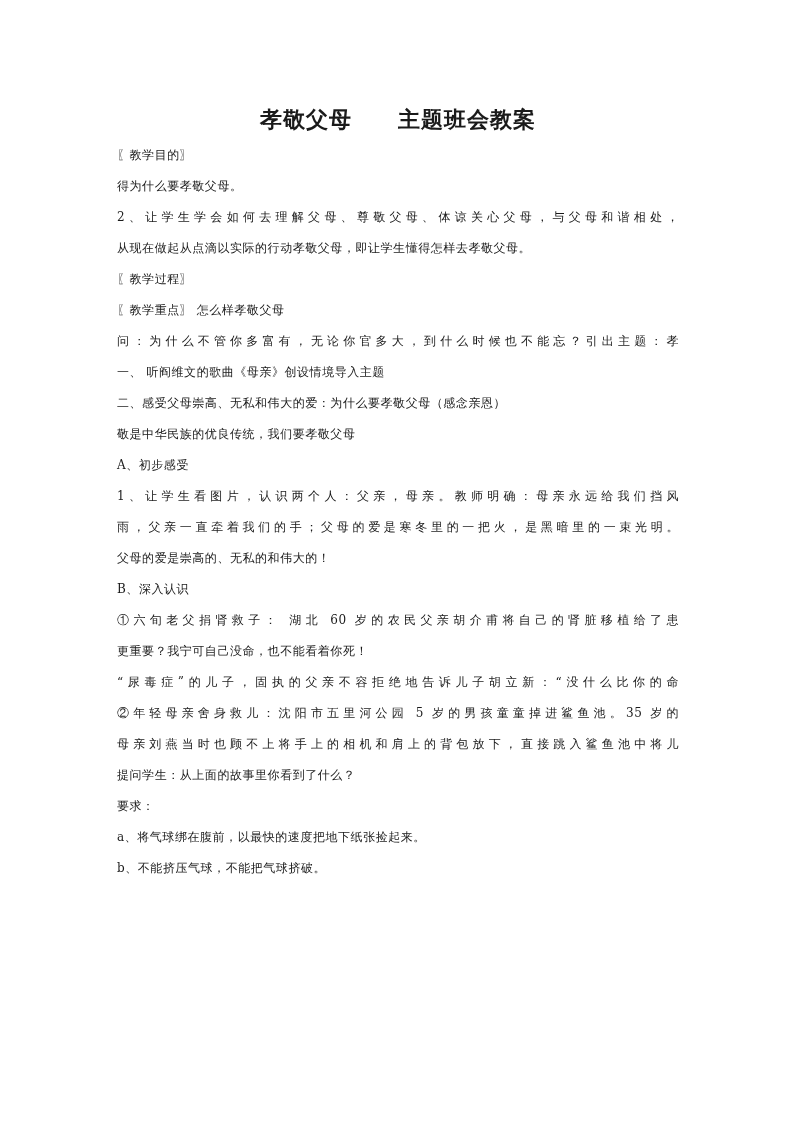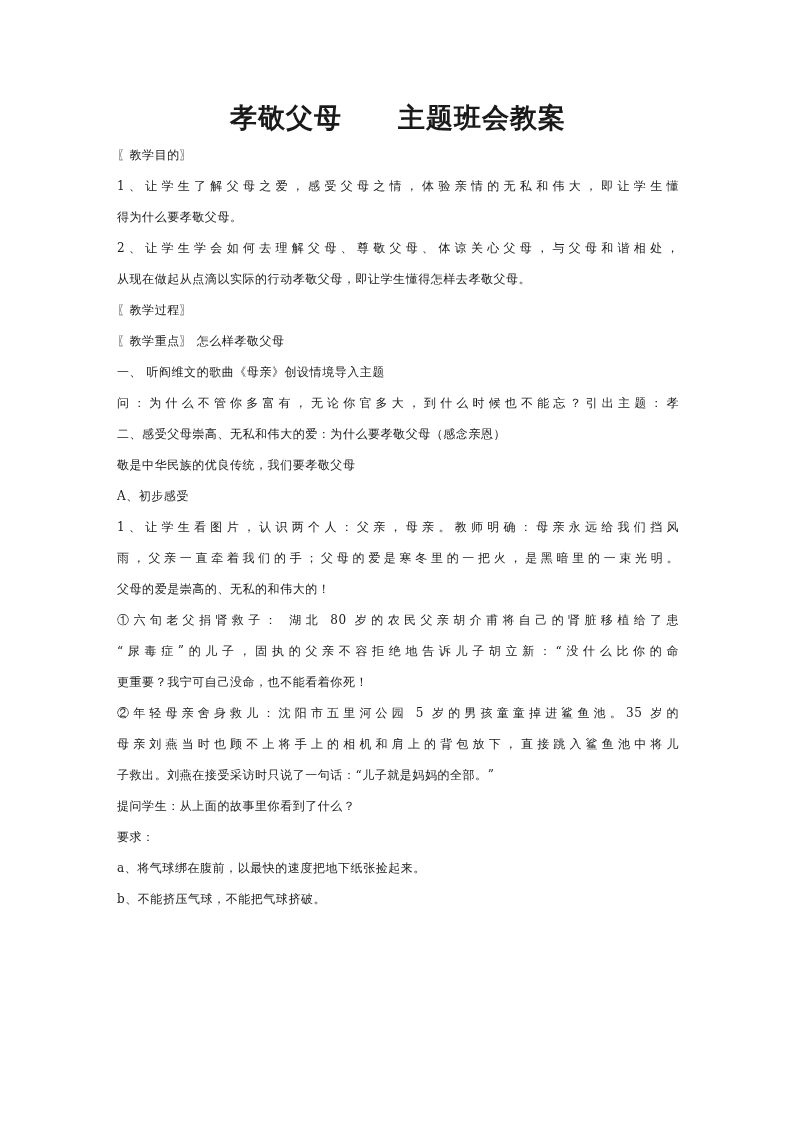--- a/index.html
+++ b/index.html
@@ -1,49 +1,48 @@
 <!DOCTYPE html>
 <html><head>
 <meta charset="utf-8">
 <style>
   html, body { margin: 0; padding: 0; background: #ffffff; }
   body { width: 793px; height: 1122px; position: relative; overflow: hidden;
          font-family: "DejaVu Serif", "Liberation Serif", serif; color: #1a1a1a; }
   .page { position: absolute; left: 117px; top: 100px; width: 562px; }
-  .title { text-align: center; font-family: Liberation Mono, monospace;
-           font-weight: bold; font-size: 27px; letter-spacing: 1px; height: 40px; line-height: 40px;
+  .title { text-align: center; font-family: Liberation Serif, serif;
+           font-weight: bold; font-size: 22px; letter-spacing: 1px; height: 40px; line-height: 40px;
            margin-left: 0; word-spacing: 0; white-space: pre; }
   .line { font-size: 12px; line-height: 31px; height: 31px; white-space: nowrap; letter-spacing: 0.55px; }
   .justify { text-align: justify; text-align-last: justify; }
 </style>
 </head>
 <body>
 
 <div class="page">
   <div class="title">孝敬父母　　主题班会教案</div>
   <div>
     <div class="line">〖教学目的〗</div>
-    <div class="line justify">1、让学生了解父母之爱，感受父母之情，体验亲情的无私和伟大，即让学生懂</div>
     <div class="line">得为什么要孝敬父母。</div>
     <div class="line justify">2、让学生学会如何去理解父母、尊敬父母、体谅关心父母，与父母和谐相处，</div>
     <div class="line">从现在做起从点滴以实际的行动孝敬父母，即让学生懂得怎样去孝敬父母。</div>
     <div class="line">〖教学过程〗</div>
     <div class="line">〖教学重点〗 怎么样孝敬父母</div>
+    <div class="line justify">问：为什么不管你多富有，无论你官多大，到什么时候也不能忘？引出主题：孝</div>
     <div class="line">一、  听阎维文的歌曲《母亲》创设情境导入主题</div>
-    <div class="line justify">问：为什么不管你多富有，无论你官多大，到什么时候也不能忘？引出主题：孝</div>
     <div class="line">二、感受父母崇高、无私和伟大的爱：为什么要孝敬父母（感念亲恩）</div>
     <div class="line">敬是中华民族的优良传统，我们要孝敬父母</div>
     <div class="line">A、初步感受</div>
     <div class="line justify">1、让学生看图片，认识两个人：父亲，母亲。教师明确：母亲永远给我们挡风</div>
     <div class="line justify">雨，父亲一直牵着我们的手；父母的爱是寒冬里的一把火，是黑暗里的一束光明。</div>
     <div class="line">父母的爱是崇高的、无私的和伟大的！</div>
-    <div class="line justify">①六旬老父捐肾救子：  湖北 80 岁的农民父亲胡介甫将自己的肾脏移植给了患</div>
+    <div class="line">B、深入认识</div>
+    <div class="line justify">①六旬老父捐肾救子：  湖北 60 岁的农民父亲胡介甫将自己的肾脏移植给了患</div>
+    <div class="line">更重要？我宁可自己没命，也不能看着你死！</div>
     <div class="line justify">“尿毒症”的儿子，固执的父亲不容拒绝地告诉儿子胡立新：“没什么比你的命</div>
-    <div class="line">更重要？我宁可自己没命，也不能看着你死！</div>
     <div class="line justify">②年轻母亲舍身救儿：沈阳市五里河公园 5 岁的男孩童童掉进鲨鱼池。35 岁的</div>
     <div class="line justify">母亲刘燕当时也顾不上将手上的相机和肩上的背包放下，直接跳入鲨鱼池中将儿</div>
-    <div class="line">子救出。刘燕在接受采访时只说了一句话：“儿子就是妈妈的全部。”</div>
     <div class="line">提问学生：从上面的故事里你看到了什么？</div>
     <div class="line">要求：</div>
     <div class="line">a、将气球绑在腹前，以最快的速度把地下纸张捡起来。</div>
     <div class="line">b、不能挤压气球，不能把气球挤破。</div>
   </div>
 </div>
 
 </body></html>

